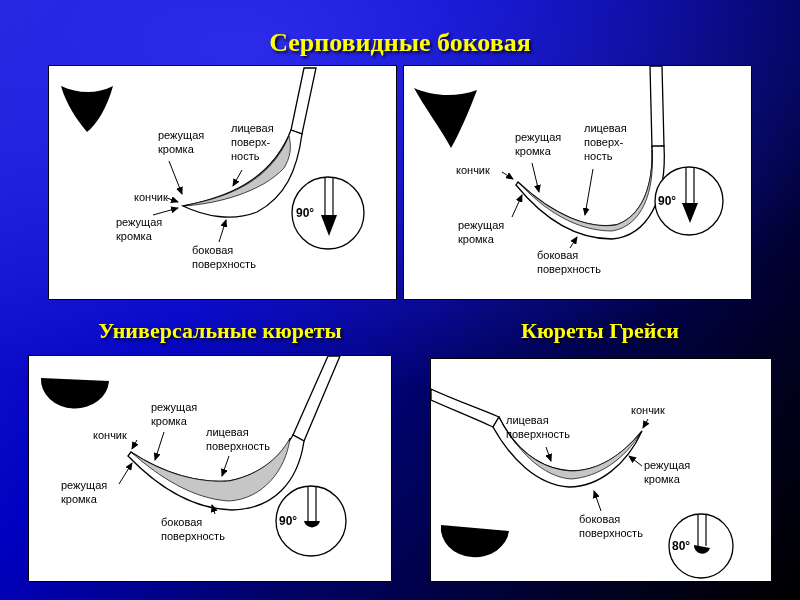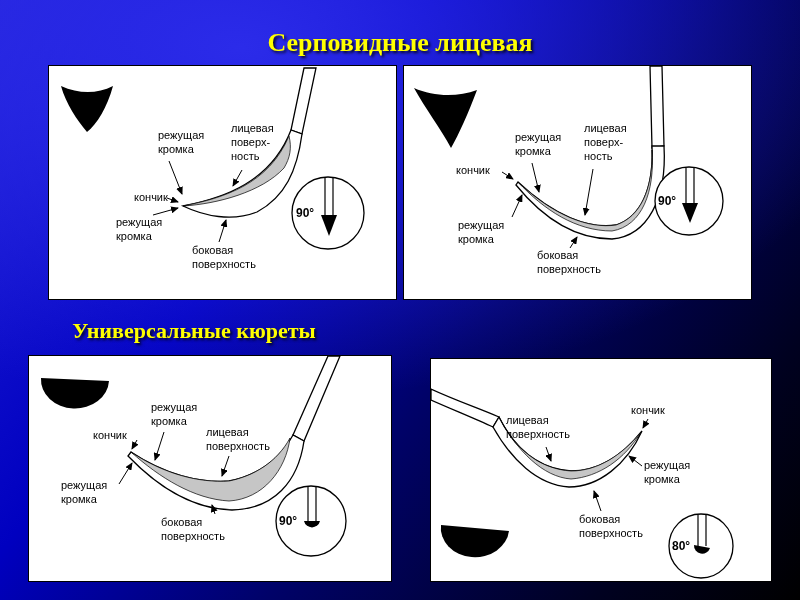--- a/index.html
+++ b/index.html
@@ -13,40 +13,40 @@
   .title{
     position:absolute;top:28px;left:0;width:100%;text-align:center;
     font-family:"Liberation Serif",serif;font-weight:bold;font-size:26px;
     color:#ffff00;text-shadow:2px 2px 3px rgba(0,0,0,0.85);
   }
   .subhead{
     position:absolute;top:318px;text-align:center;
     font-family:"Liberation Serif",serif;font-weight:bold;font-size:22px;
     color:#ffff00;text-shadow:2px 2px 3px rgba(0,0,0,0.85);
   }
-  #heading-universal{left:13px;width:362px;}
+  #heading-universal{left:39px;width:362px;}
   #heading-gracey{left:430px;width:340px;}
   .panel{position:absolute;background:#fff;border:1px solid #000;}
   #panel-sickle-left{left:48px;top:65px;width:347px;height:233px;}
   #panel-sickle-right{left:403px;top:65px;width:347px;height:233px;}
   #panel-universal{left:28px;top:355px;width:362px;height:225px;}
   #panel-gracey{left:430px;top:358px;width:340px;height:222px;}
   .panel svg{position:absolute;left:0;top:0;width:100%;height:100%;}
   .lbl{
     position:absolute;font-size:11px;line-height:1.25;color:#000;
     white-space:pre-line;
   }
   .angle{font-weight:bold;font-size:12px;}
 </style>
 </head>
 <body>
 
 <div class="slide">
 
-  <div class="title">Серповидные лицевая</div>
+  <div class="title">Серповидные боковая</div>
 
   <div class="panel" id="panel-sickle-left">
     <svg viewBox="0 0 347 233">
       <defs>
         <marker id="ah1" markerWidth="9" markerHeight="7" refX="7" refY="3.5" orient="auto">
           <path d="M0,0 L8,3.5 L0,7 Z" fill="#000"></path>
         </marker>
       </defs>
       <path d="M 12 20 C 30 28 48 28 64 20 C 58 42 48 58 38 66 C 28 54 17 38 12 20 Z" fill="#000"></path>
       <path d="M 255 2 L 267 2 L 253 68 L 242 64 Z" fill="#fff" stroke="#000" stroke-width="1.3"></path>
@@ -107,20 +107,21 @@
 ность</div>
     <div class="lbl" style="left:52px;top:98px">кончик</div>
     <div class="lbl" style="left:54px;top:153px">режущая
 кромка</div>
     <div class="lbl" style="left:133px;top:183px">боковая
 поверхность</div>
     <div class="lbl angle" style="left:254px;top:128px">90°</div>
   </div>
 
   <div class="subhead" id="heading-universal">Универсальные кюреты</div>
+  <div class="subhead" id="heading-gracey">Кюреты Грейси</div>
 
   <div class="panel" id="panel-universal">
     <svg viewBox="0 0 362 225">
       <defs>
         <marker id="ah3" markerWidth="9" markerHeight="7" refX="7" refY="3.5" orient="auto">
           <path d="M0,0 L8,3.5 L0,7 Z" fill="#000"></path>
         </marker>
       </defs>
       <path d="M 12 22 A 34 29 0 0 0 80 25 Z" fill="#000"></path>
       <path d="M 299 0 L 311 0 L 275 85 L 264 79 Z" fill="#fff" stroke="#000" stroke-width="1.3"></path>

